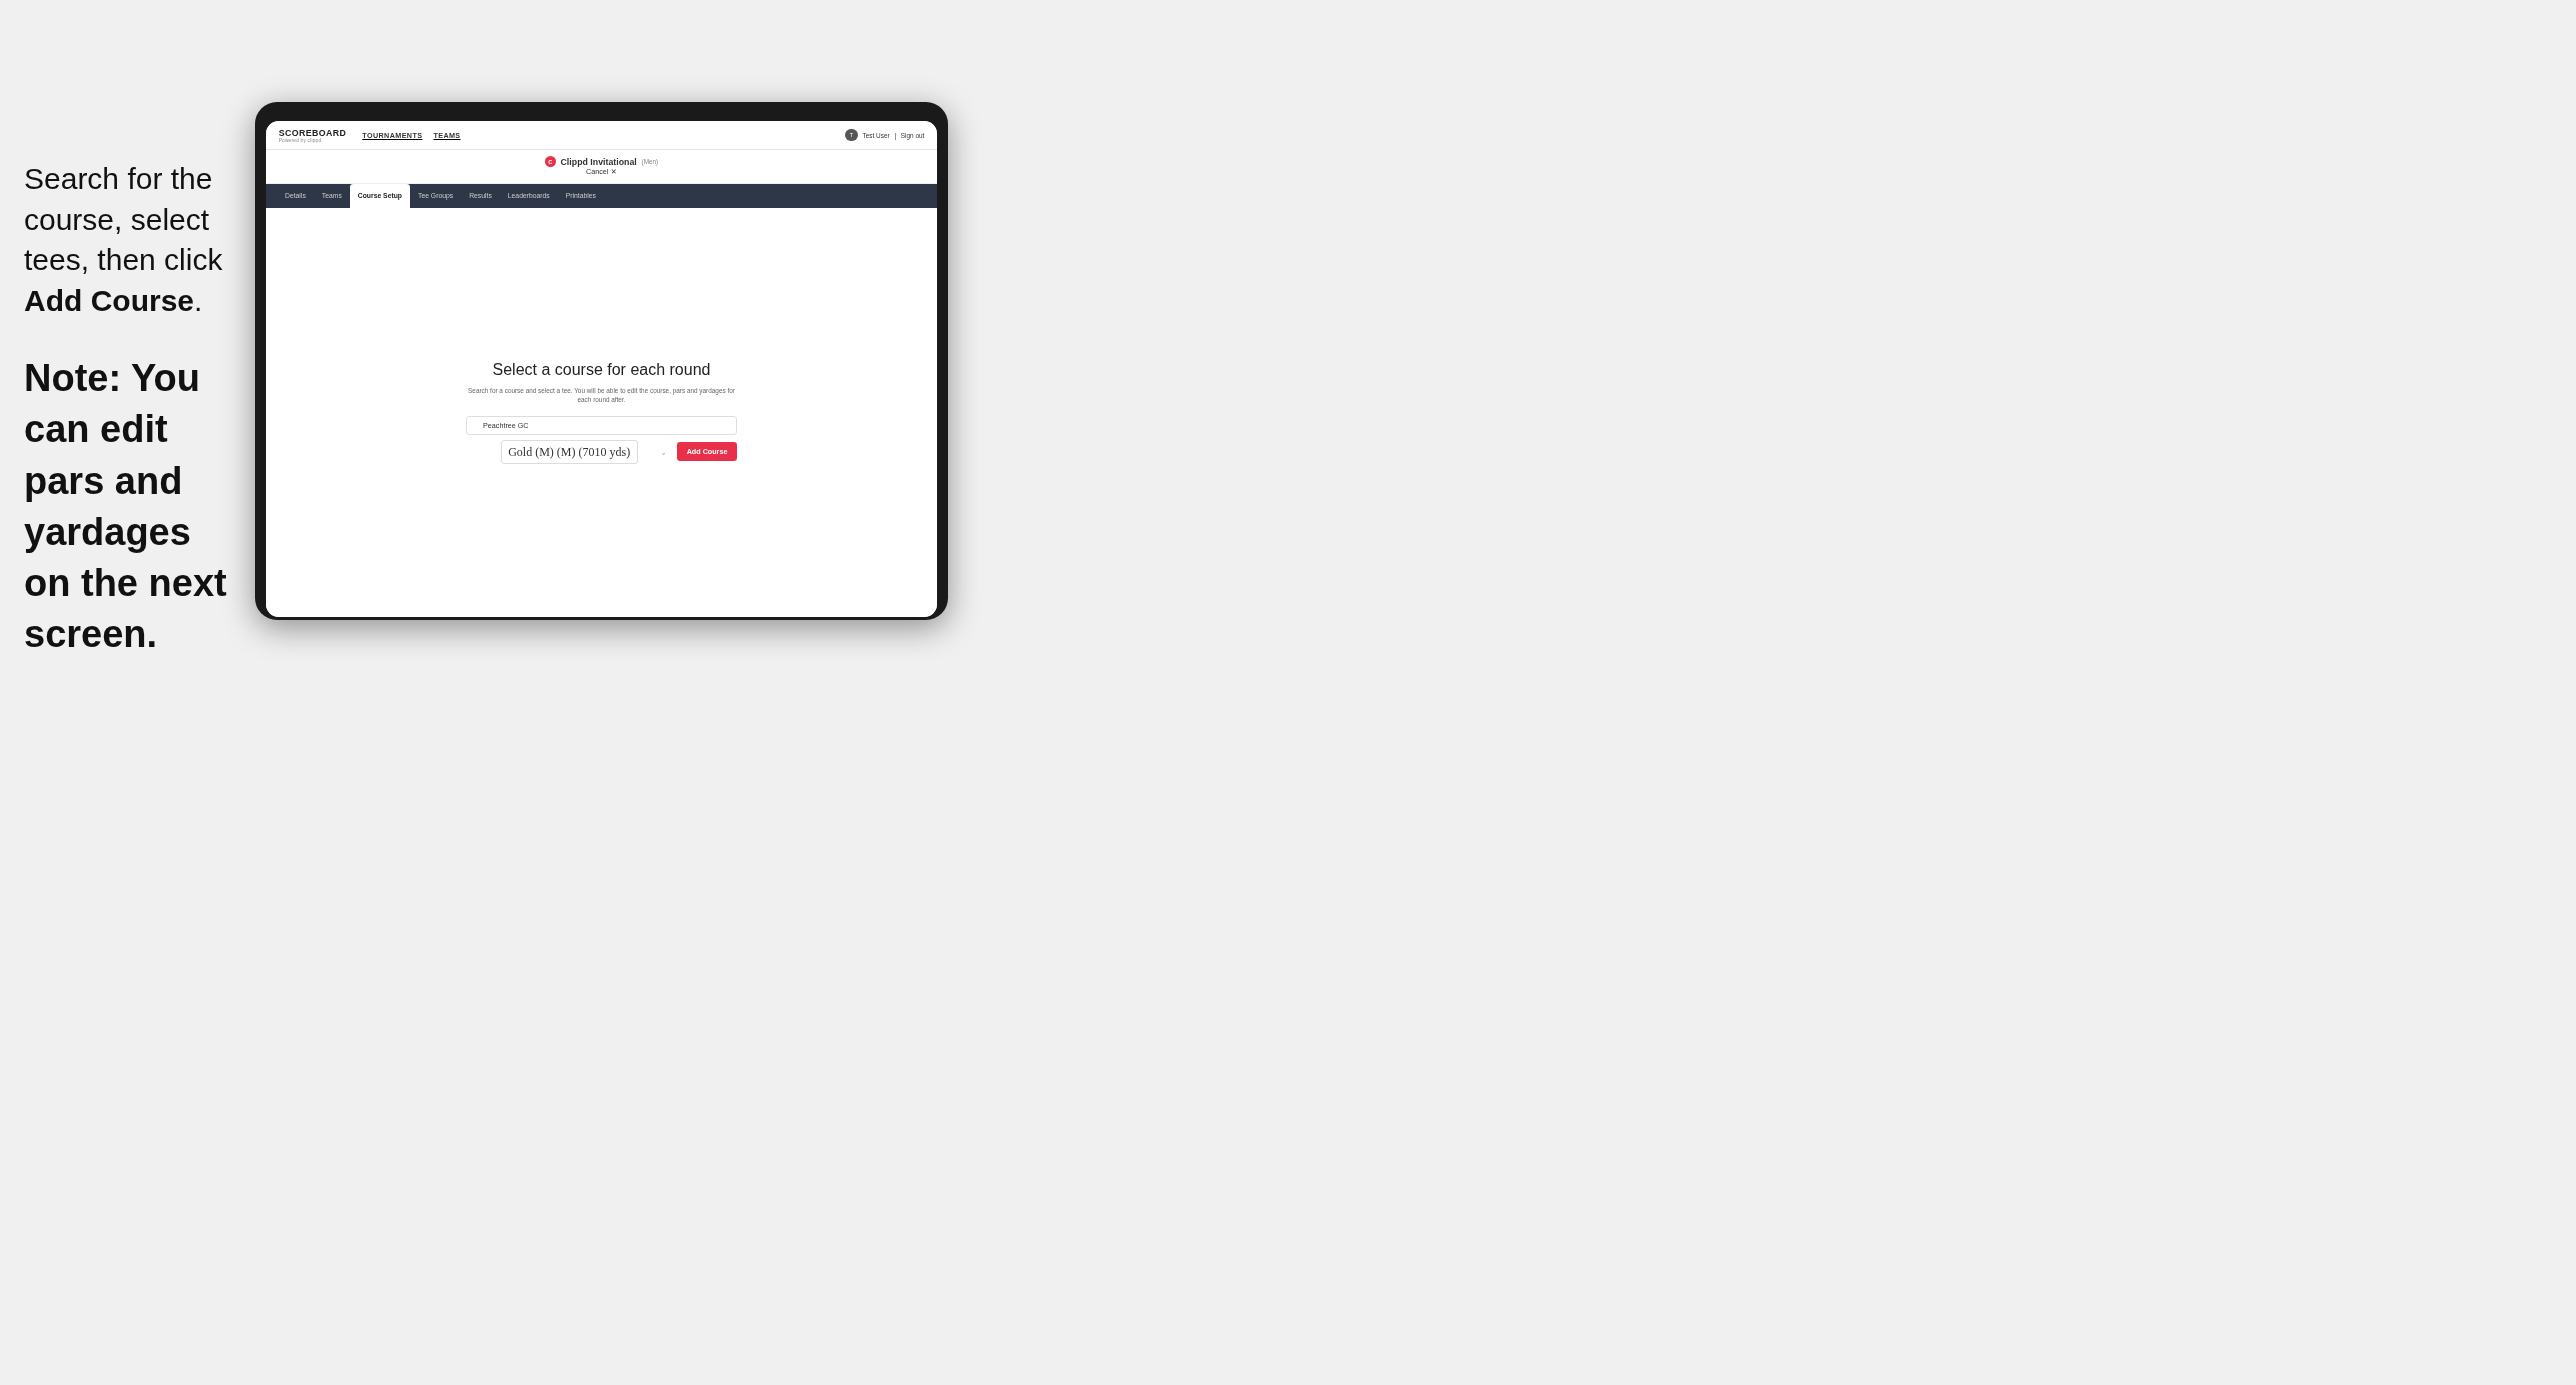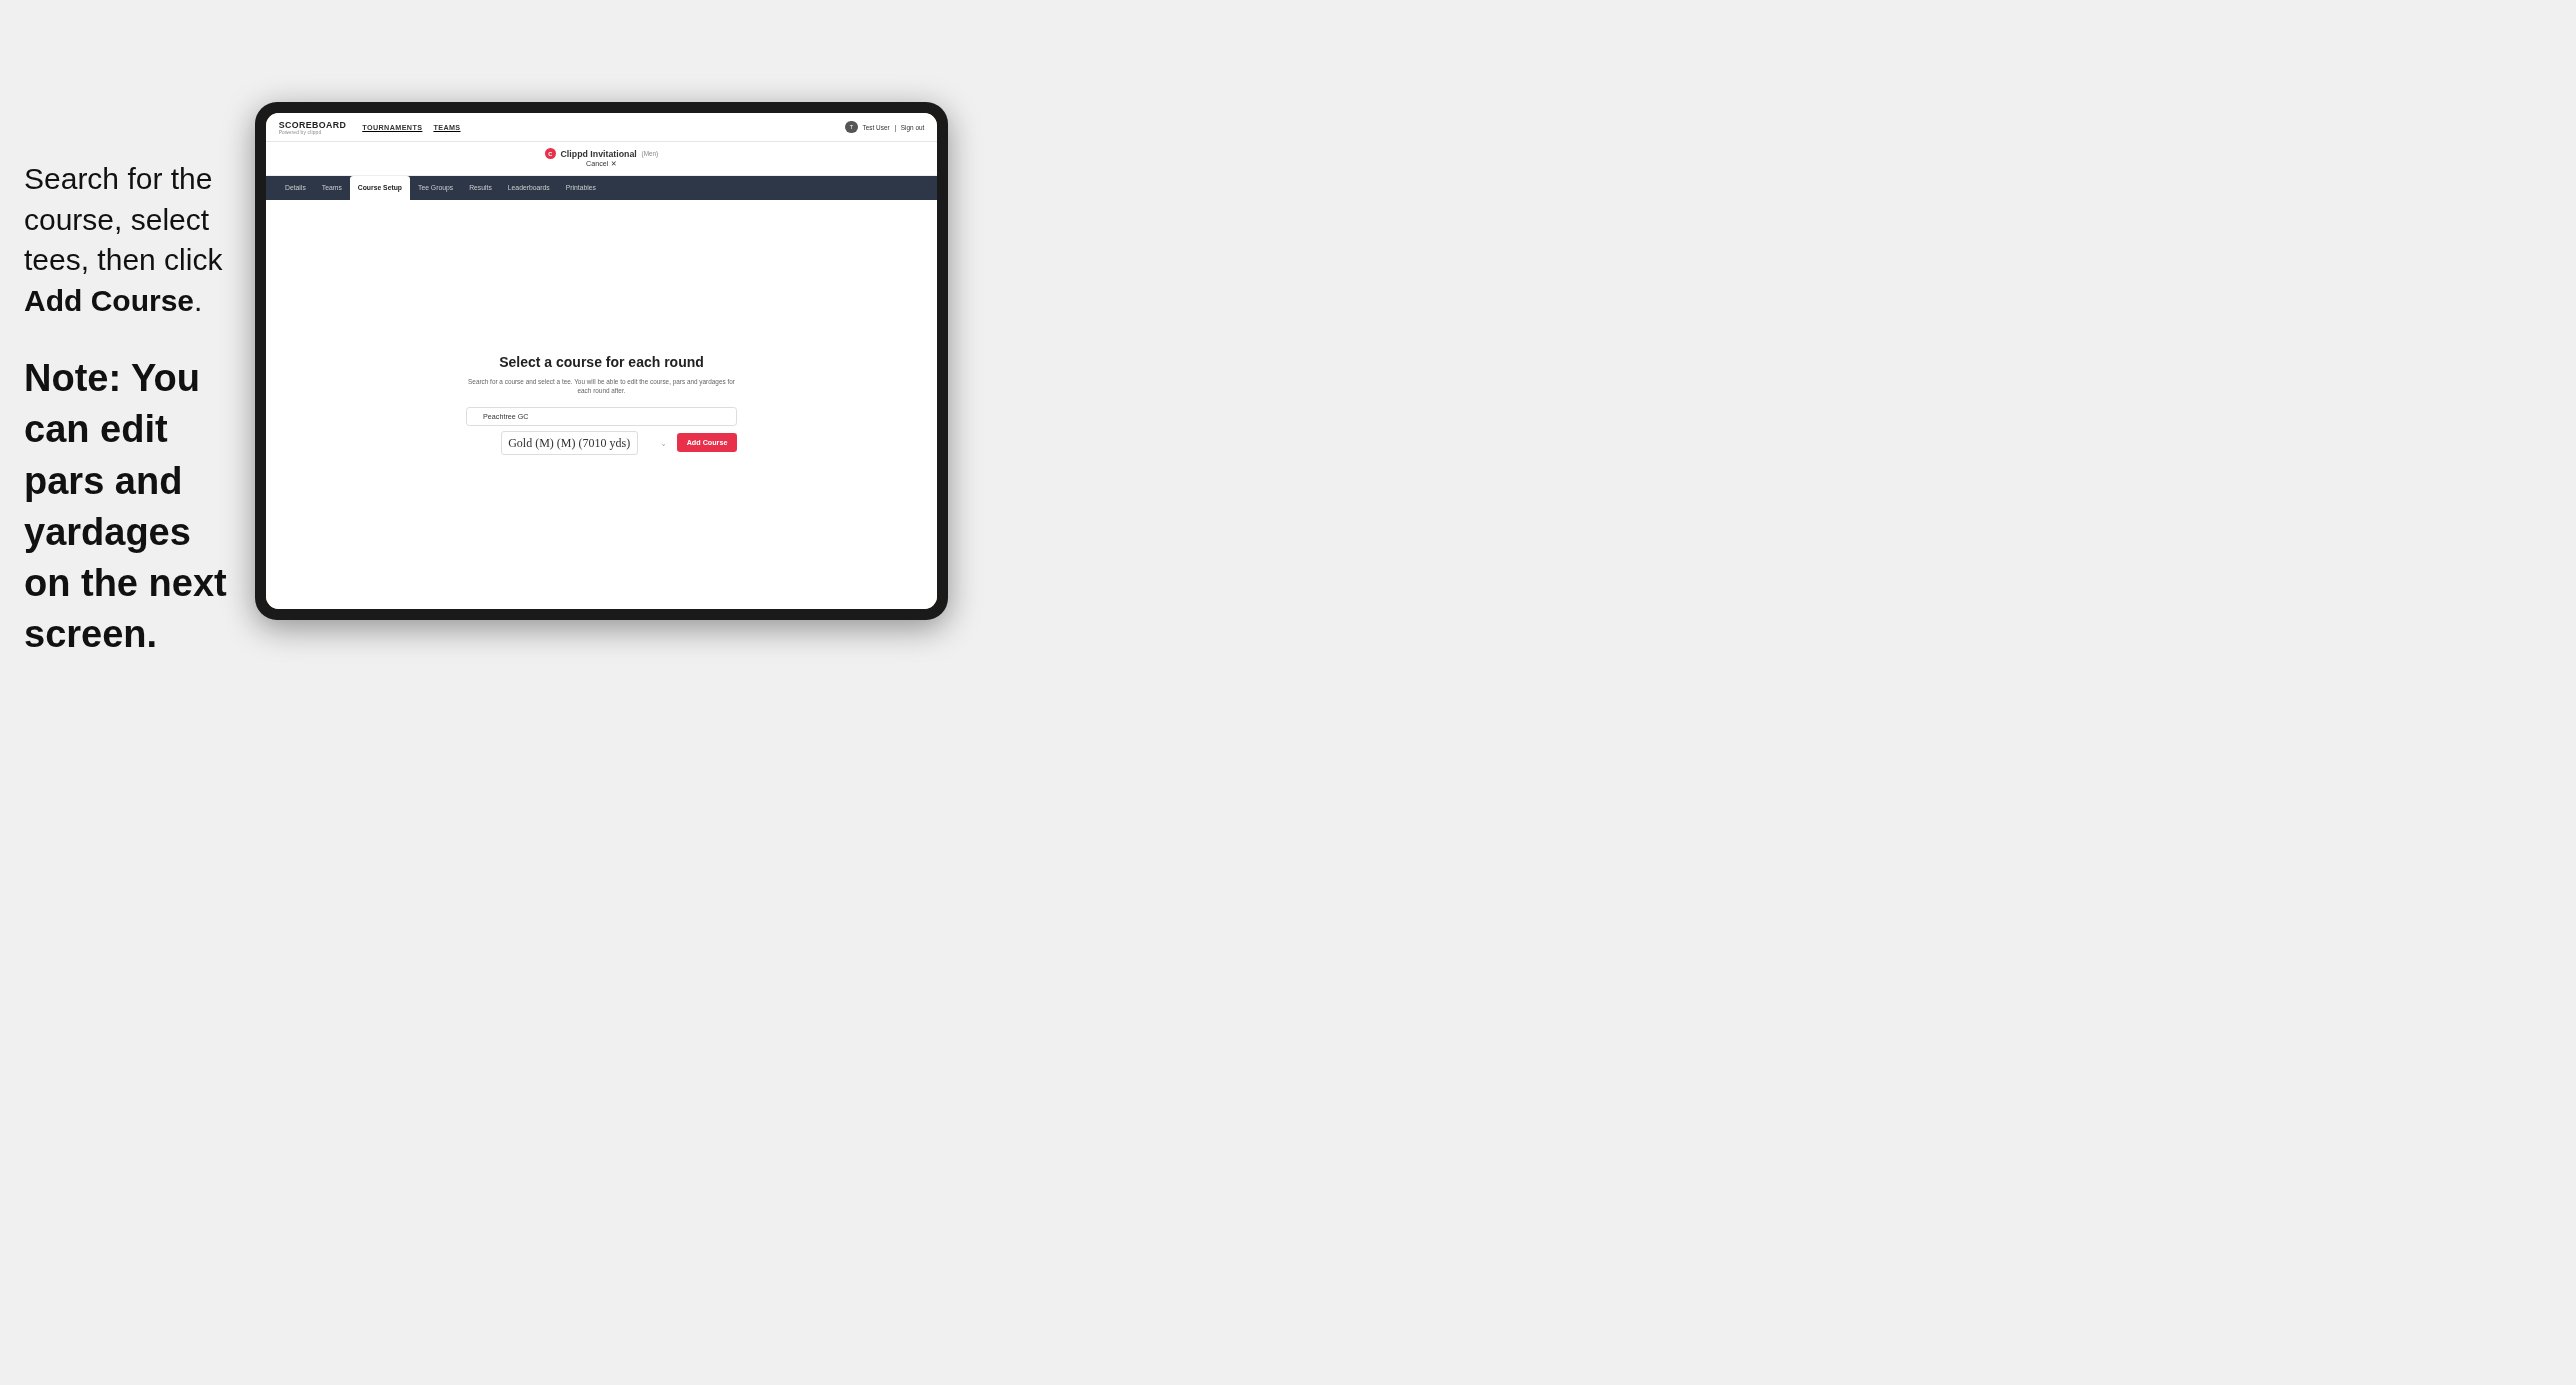--- a/index.html
+++ b/index.html
@@ -48,20 +48,21 @@
       box-shadow: 0 8px 32px rgba(0,0,0,0.4);
     }
     .tablet-screen {
       width: 100%;
       height: 100%;
       background: #fdba74;
       border-radius: 12.7px;
       overflow: hidden;
       display: flex;
       flex-direction: column;
+      margin-top: 8px;
     }
 
     
     .navbar {
       background: #fff;
       border-bottom: 0.8px solid #e5e5e5;
       display: flex;
       align-items: center;
       padding: 0 12.7px;
       height: 29px;
@@ -199,22 +200,22 @@
       flex-direction: column;
       align-items: center;
       justify-content: center;
       padding: 16px;
     }
     .course-section {
       text-align: center;
       width: 271px;
     }
     .section-title {
-      font-size: 14px;
-      font-weight: 700;
+      font-size: 16px;
+      font-weight: 400;
       color: #222;
       margin-bottom: 6.4px;
     }
     .section-desc {
       font-size: 6.4px;
       color: #666;
       line-height: 1.5;
       margin-bottom: 11px;
     }
     .search-input {

